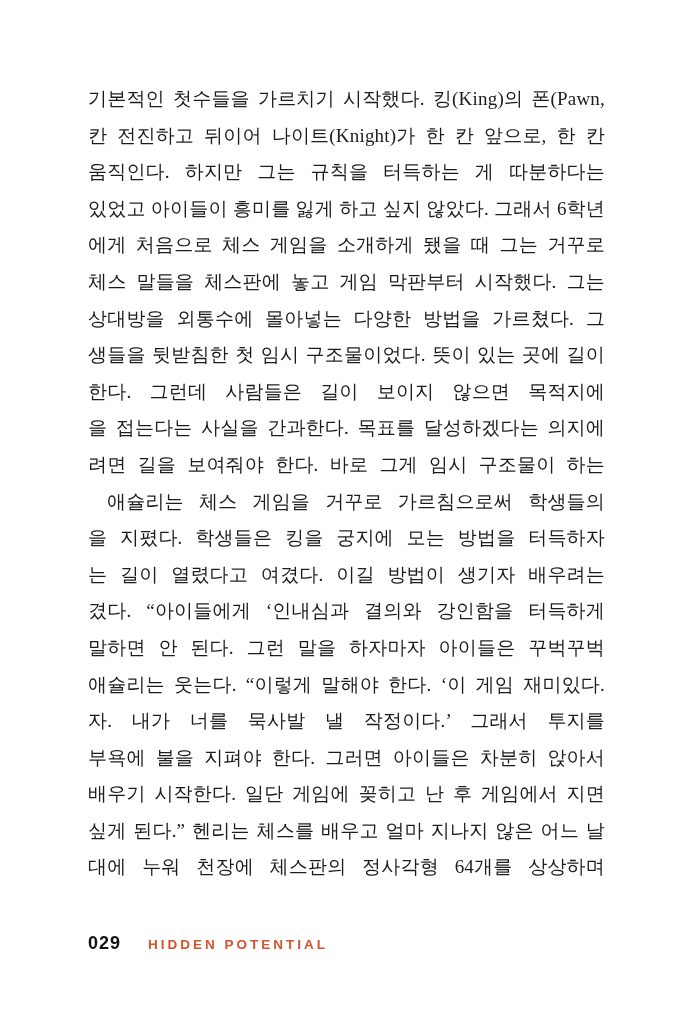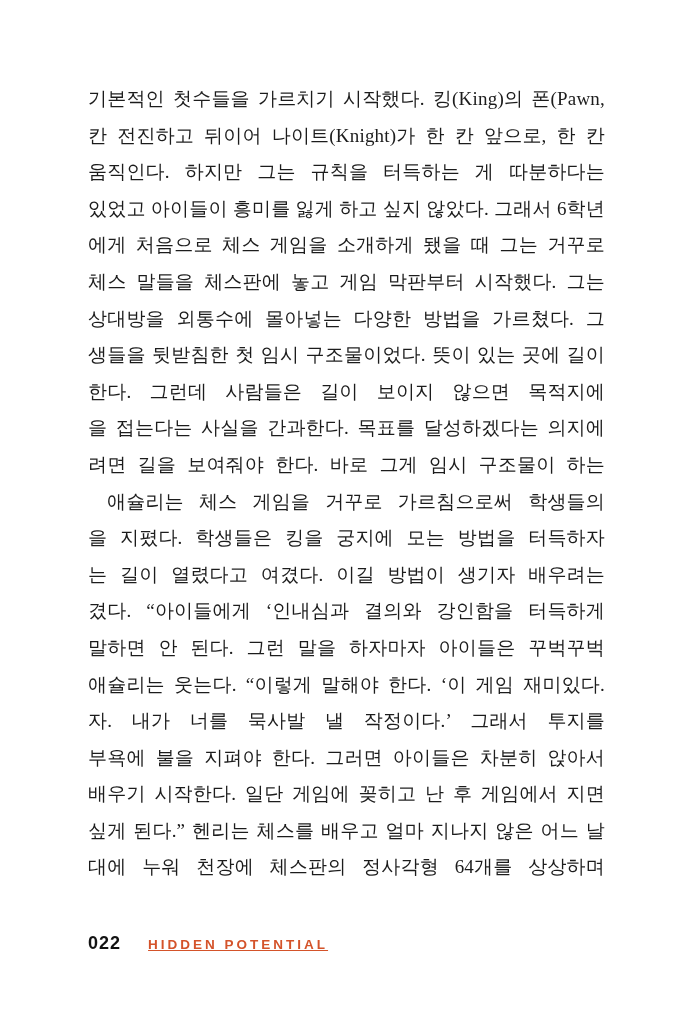--- a/index.html
+++ b/index.html
@@ -53,21 +53,20 @@
     font-weight: 800;
     letter-spacing: 1px;
     color: #121212;
   }
   .booktitle {
     margin-left: 27px;
     font-size: 13.5px;
     font-weight: 800;
     letter-spacing: 3px;
     color: #d4532a;
-    text-decoration: underline;
   }
 </style>
 </head>
 <body>
 
 <div class="page">
 
   <div class="textblock">
     <div class="line">기본적인 첫수들을 가르치기 시작했다. 킹(King)의 폰(Pawn, 졸)은 두</div>
     <div class="line">칸 전진하고 뒤이어 나이트(Knight)가 한 칸 앞으로, 한 칸 대각선으로</div>
@@ -87,17 +86,17 @@
     <div class="line">말하면 안 된다. 그런 말을 하자마자 아이들은 꾸벅꾸벅 존다”라며</div>
     <div class="line">애슐리는 웃는다. “이렇게 말해야 한다. ‘이 게임 재미있다. 한판 하</div>
     <div class="line">자. 내가 너를 묵사발 낼 작정이다.’ 그래서 투지를 불러일으키고 승</div>
     <div class="line">부욕에 불을 지펴야 한다. 그러면 아이들은 차분히 앉아서 게임을</div>
     <div class="line">배우기 시작한다. 일단 게임에 꽂히고 난 후 게임에서 지면 이기고</div>
     <div class="line">싶게 된다.” 헨리는 체스를 배우고 얼마 지나지 않은 어느 날 밤, 침</div>
     <div class="line">대에 누워 천장에 체스판의 정사각형 64개를 상상하며 머릿속으로</div>
   </div>
 
   <div class="footer">
-    <span class="pagenum">022</span>
+    <span class="pagenum">029</span>
     <span class="booktitle">HIDDEN POTENTIAL</span>
   </div>
 
 </div>
 
 </body></html>

